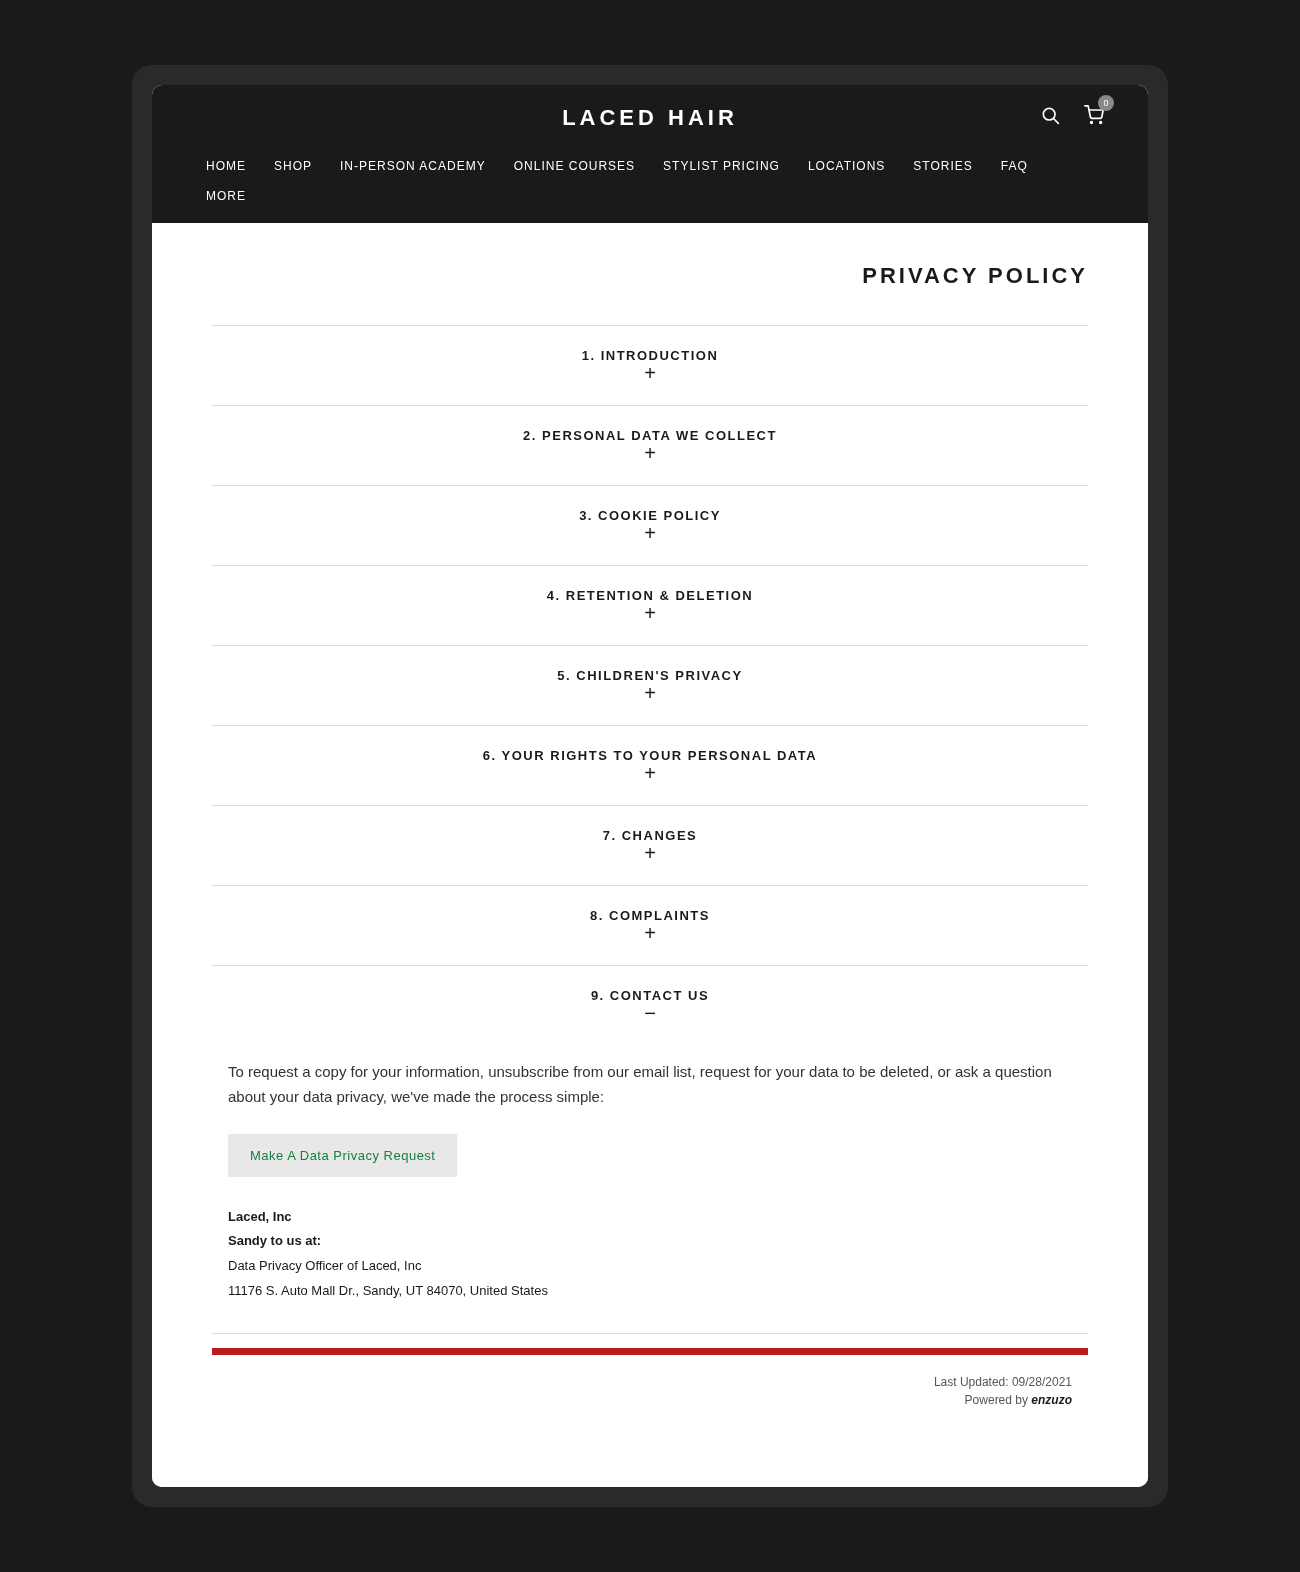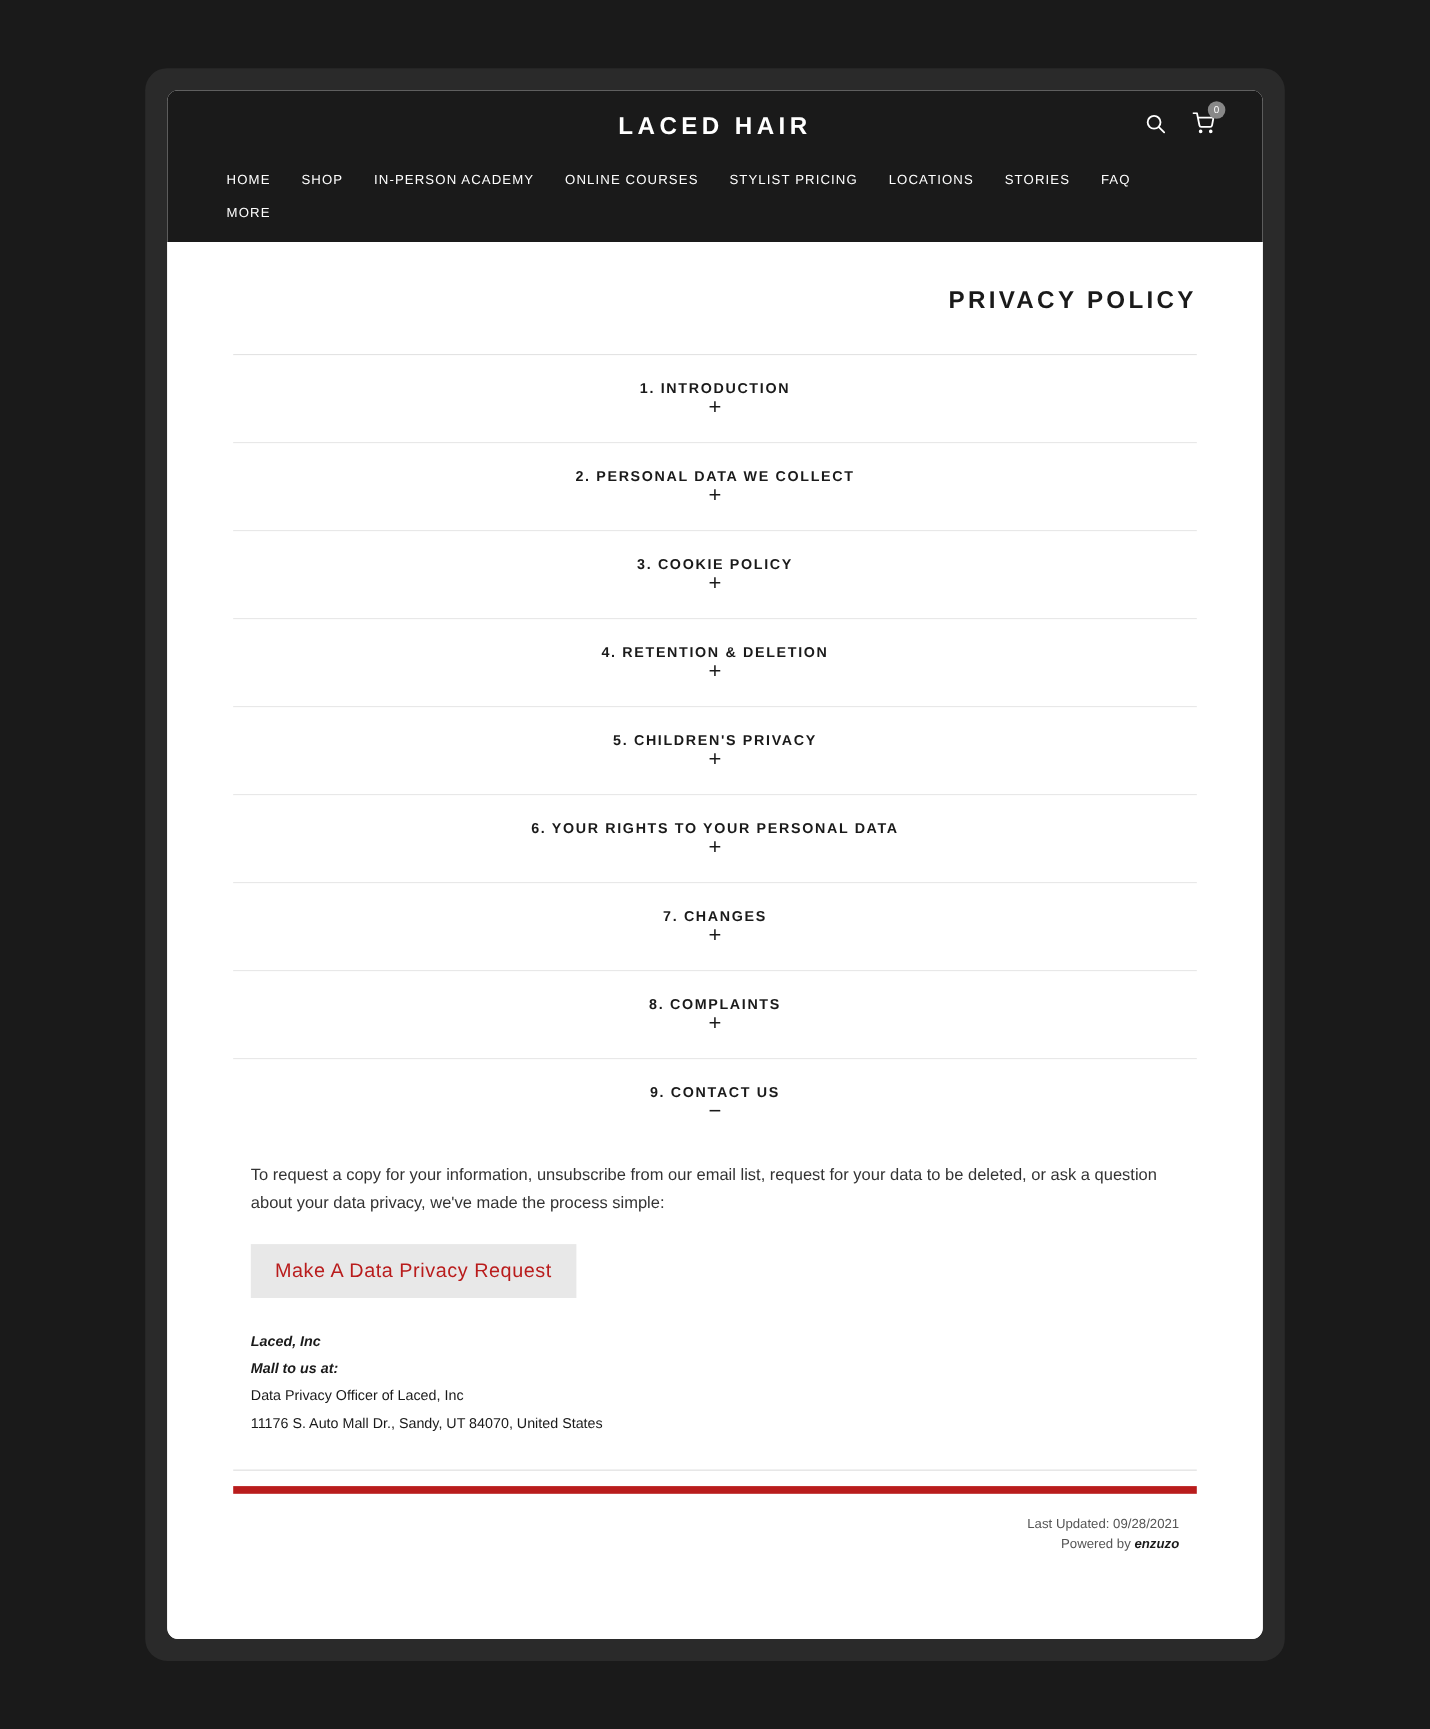--- a/index.html
+++ b/index.html
@@ -167,38 +167,37 @@
       font-size: 15px;
       color: #333;
       line-height: 1.7;
       margin-bottom: 24px;
     }
 
     .privacy-request-btn {
       background: #e8e8e8;
       border: none;
       padding: 14px 22px;
-      font-size: 18px;
+      font-size: 13px;
       letter-spacing: 0.5px;
       cursor: pointer;
-      color: #b91c1c;
+      color: #15803d;
       font-weight: 500;
       margin-bottom: 28px;
       display: inline-block;
     }
 
     .contact-company {
       font-size: 13px;
       color: #1a1a1a;
       line-height: 1.9;
     }
 
     .contact-company strong {
       font-weight: 700;
-      font-style: italic;
     }
 
     
     .page-footer {
       border-top: 7px solid #b91c1c;
       padding: 20px 16px;
       text-align: right;
       background: #fff;
       margin-top: 14px;
     }
@@ -323,21 +322,21 @@
               <span class="accordion-icon">+</span>
             </div>
           </div>
           <div class="accordion-item">
             <div class="accordion-header">
               <span class="accordion-title">9. CONTACT US</span>
               <span class="accordion-icon">−</span>
             </div>
             <div class="contact-section-body"><p class="contact-text">To request a copy for your information, unsubscribe from our email list, request for your data to be deleted, or ask a question about your data privacy, we've made the process simple:</p><button class="privacy-request-btn">Make A Data Privacy Request</button><div class="contact-company">
     <strong>Laced, Inc</strong><br>
-    <strong>Mall to us at:</strong><br>
+    <strong>Sandy to us at:</strong><br>
     <span>Data Privacy Officer of Laced, Inc</span><br>
     <span>11176 S. Auto Mall Dr., Sandy, UT 84070, United States</span>
   </div></div>
           </div>
         </div>
 
     <div class="page-footer">
         <div class="last-updated">Last Updated: 09/28/2021</div>
         <div class="powered-by">
           <span>Powered by</span>

